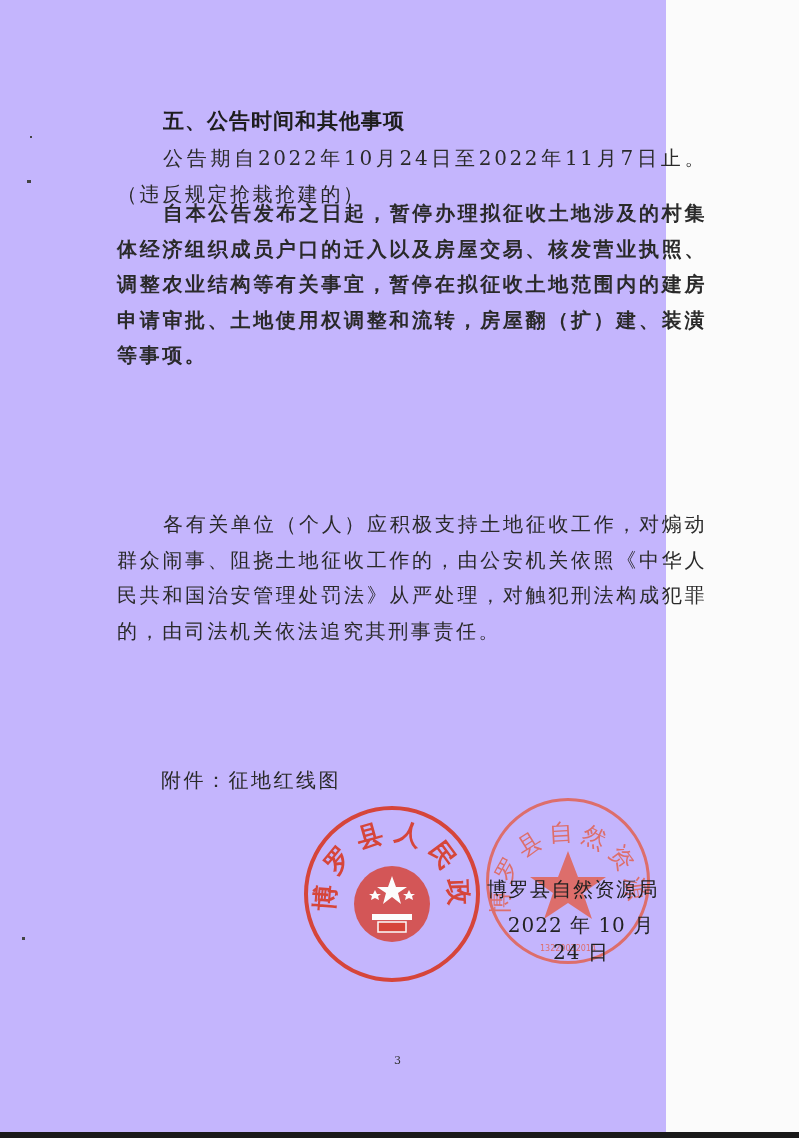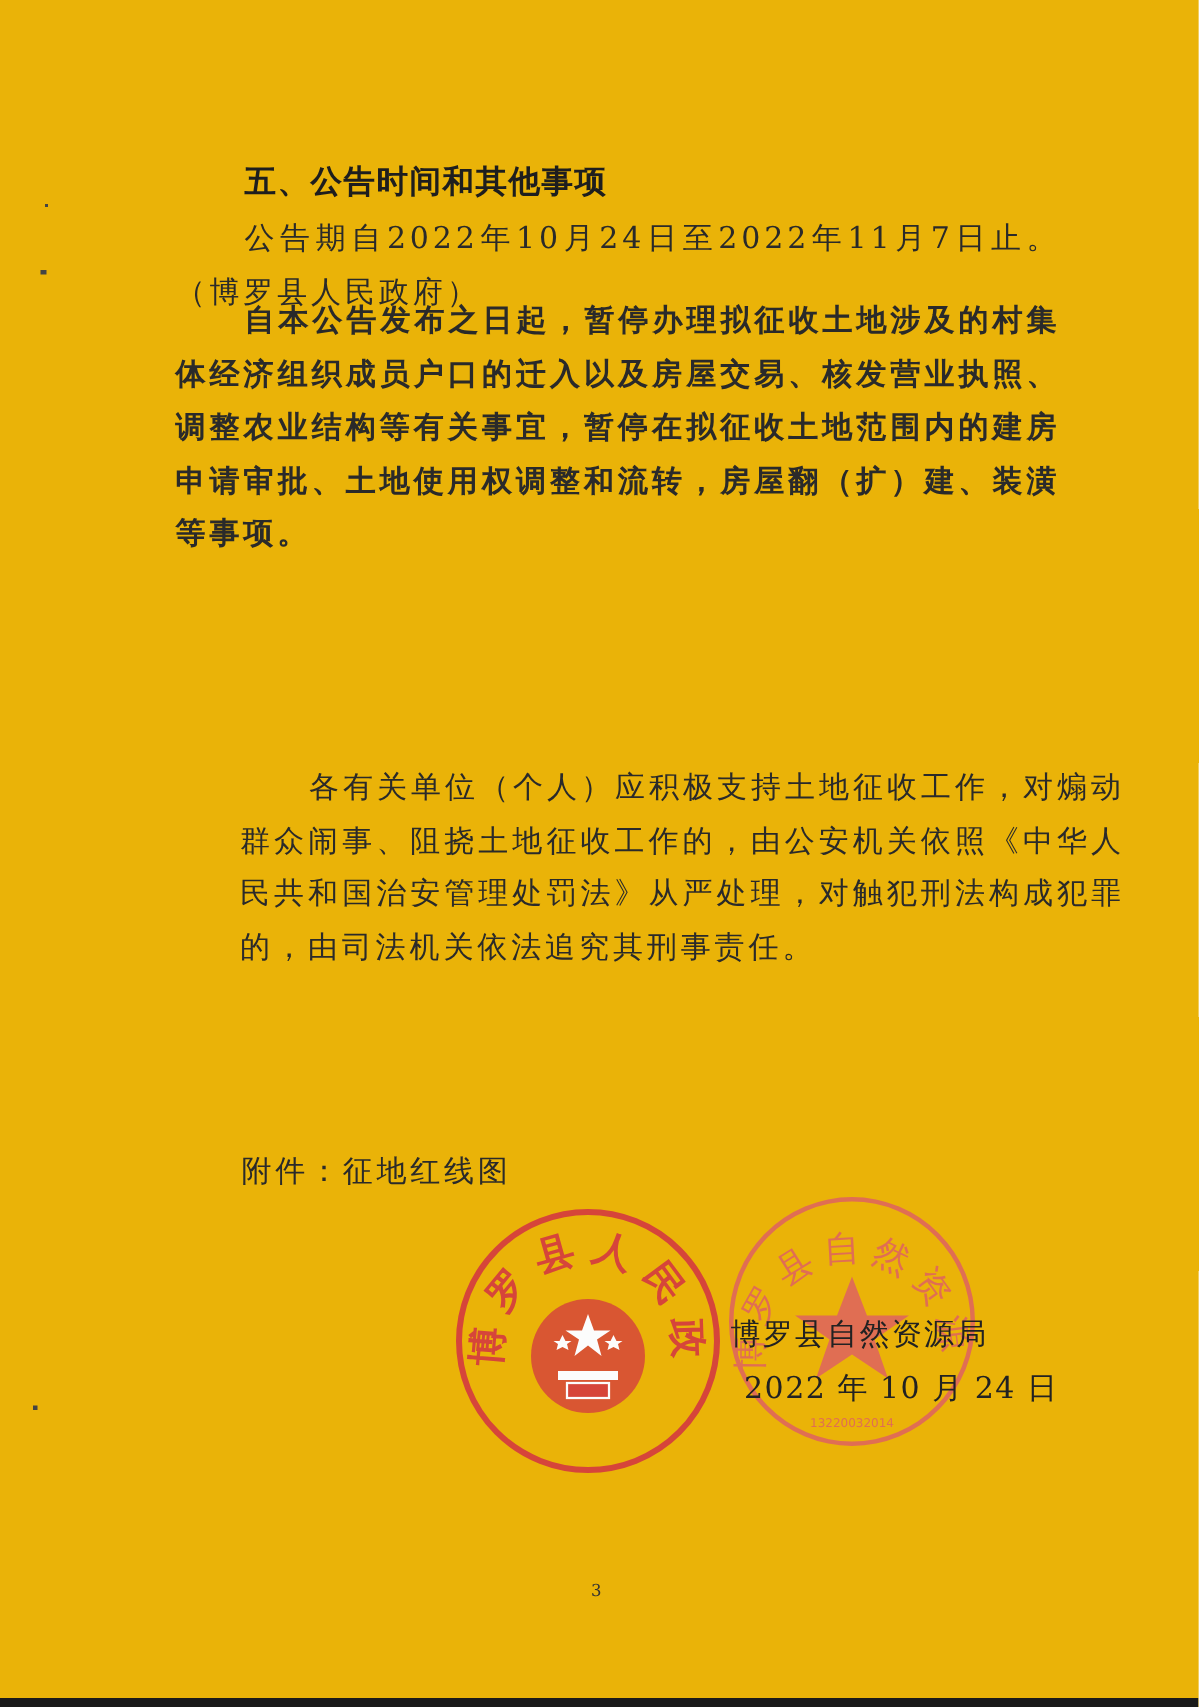--- a/index.html
+++ b/index.html
@@ -3,36 +3,36 @@
   <meta charset="utf-8">
   <style>
     html, body { margin: 0; padding: 0; }
     body {
       width: 799px; height: 1138px;
       background: #fbfbfb;
       position: relative; overflow: hidden;
       font-family: "DejaVu Serif", "Liberation Serif", serif;
       color: #2a2a2a;
     }
-    .page { position: absolute; left: 0; top: 0; width: 799px; height: 1132px; background: #eab308; }
+    .page { position: absolute; left: 0; top: 0; width: 666px; height: 1132px; background: #c4b5fd; }
     .bottom-band { position: absolute; left: 0; bottom: 0; width: 799px; height: 6px; background: #1a1a1a; }
     .heading {
       position: absolute; left: 163px; top: 107px;
       font-family: "DejaVu Sans", "Liberation Sans", sans-serif;
       font-weight: bold; font-size: 21px; letter-spacing: 1px; color: #1e1e1e;
     }
     .para {
       position: absolute; left: 117px; width: 590px;
       font-size: 20px; line-height: 35.5px; letter-spacing: 2.6px;
       text-indent: 46px; margin: 0; text-align: justify;
     }
     .p1 { top: 141px; }
     .p2 { top: 196px; font-weight: bold; }
     .p3 { top: 398px; }
-    .p4 { top: 507px; margin-left: 43px; }
+    .p4 { top: 507px; }
     .closing { position: absolute; left: 183px; top: 731px; font-size: 20px; letter-spacing: 2.5px; }
     .attach { position: absolute; left: 161px; top: 767px; font-size: 20px; letter-spacing: 2.5px; }
     .seal { position: absolute; border-radius: 50%; border: 4px solid #d6453a; }
     .seal-gov { left: 304px; top: 806px; width: 168px; height: 168px; }
     .seal-res { left: 486px; top: 798px; width: 158px; height: 160px; border-width: 3px; border-color: #e0675c; opacity: 0.9; }
     .seal svg { position: absolute; left: 0; top: 0; width: 100%; height: 100%; }
     .org { position: absolute; left: 487px; top: 876px; font-size: 20px; letter-spacing: 1.5px; color: #222; }
     .date { position: absolute; left: 496px; top: 912px; font-size: 20px; letter-spacing: 1px; color: #222; text-align: center; }
     .page-num { position: absolute; left: 394px; top: 1054px; font-size: 11px; color: #333; }
     .speck { position: absolute; background: #444; }
@@ -40,21 +40,21 @@
 </head>
 <body>
 
 <div class="page">
   <div class="speck" style="left:30px;top:136px;width:2px;height:2px;"></div>
   <div class="speck" style="left:27px;top:180px;width:4px;height:3px;"></div>
   <div class="speck" style="left:22px;top:937px;width:3px;height:3px;"></div>
 
   <div class="heading">五、公告时间和其他事项</div>
 
-  <p class="para p1">公告期自2022年10月24日至2022年11月7日止。（博罗县人民政府）</p>
+  <p class="para p1">公告期自2022年10月24日至2022年11月7日止。（违反规定抢栽抢建的）</p>
   <p class="para p2">自本公告发布之日起，暂停办理拟征收土地涉及的村集体经济组织成员户口的迁入以及房屋交易、核发营业执照、调整农业结构等有关事宜，暂停在拟征收土地范围内的建房申请审批、土地使用权调整和流转，房屋翻（扩）建、装潢等事项。</p>
   <p class="para p4">各有关单位（个人）应积极支持土地征收工作，对煽动群众闹事、阻挠土地征收工作的，由公安机关依照《中华人民共和国治安管理处罚法》从严处理，对触犯刑法构成犯罪的，由司法机关依法追究其刑事责任。</p>
 
   <div class="attach">附件：征地红线图</div>
 
   <div class="seal seal-gov">
     <svg viewBox="0 0 168 168">
       <defs>
         <path id="arcGov" d="M 30 110 A 58 58 0 1 1 138 110"></path>
       </defs>

